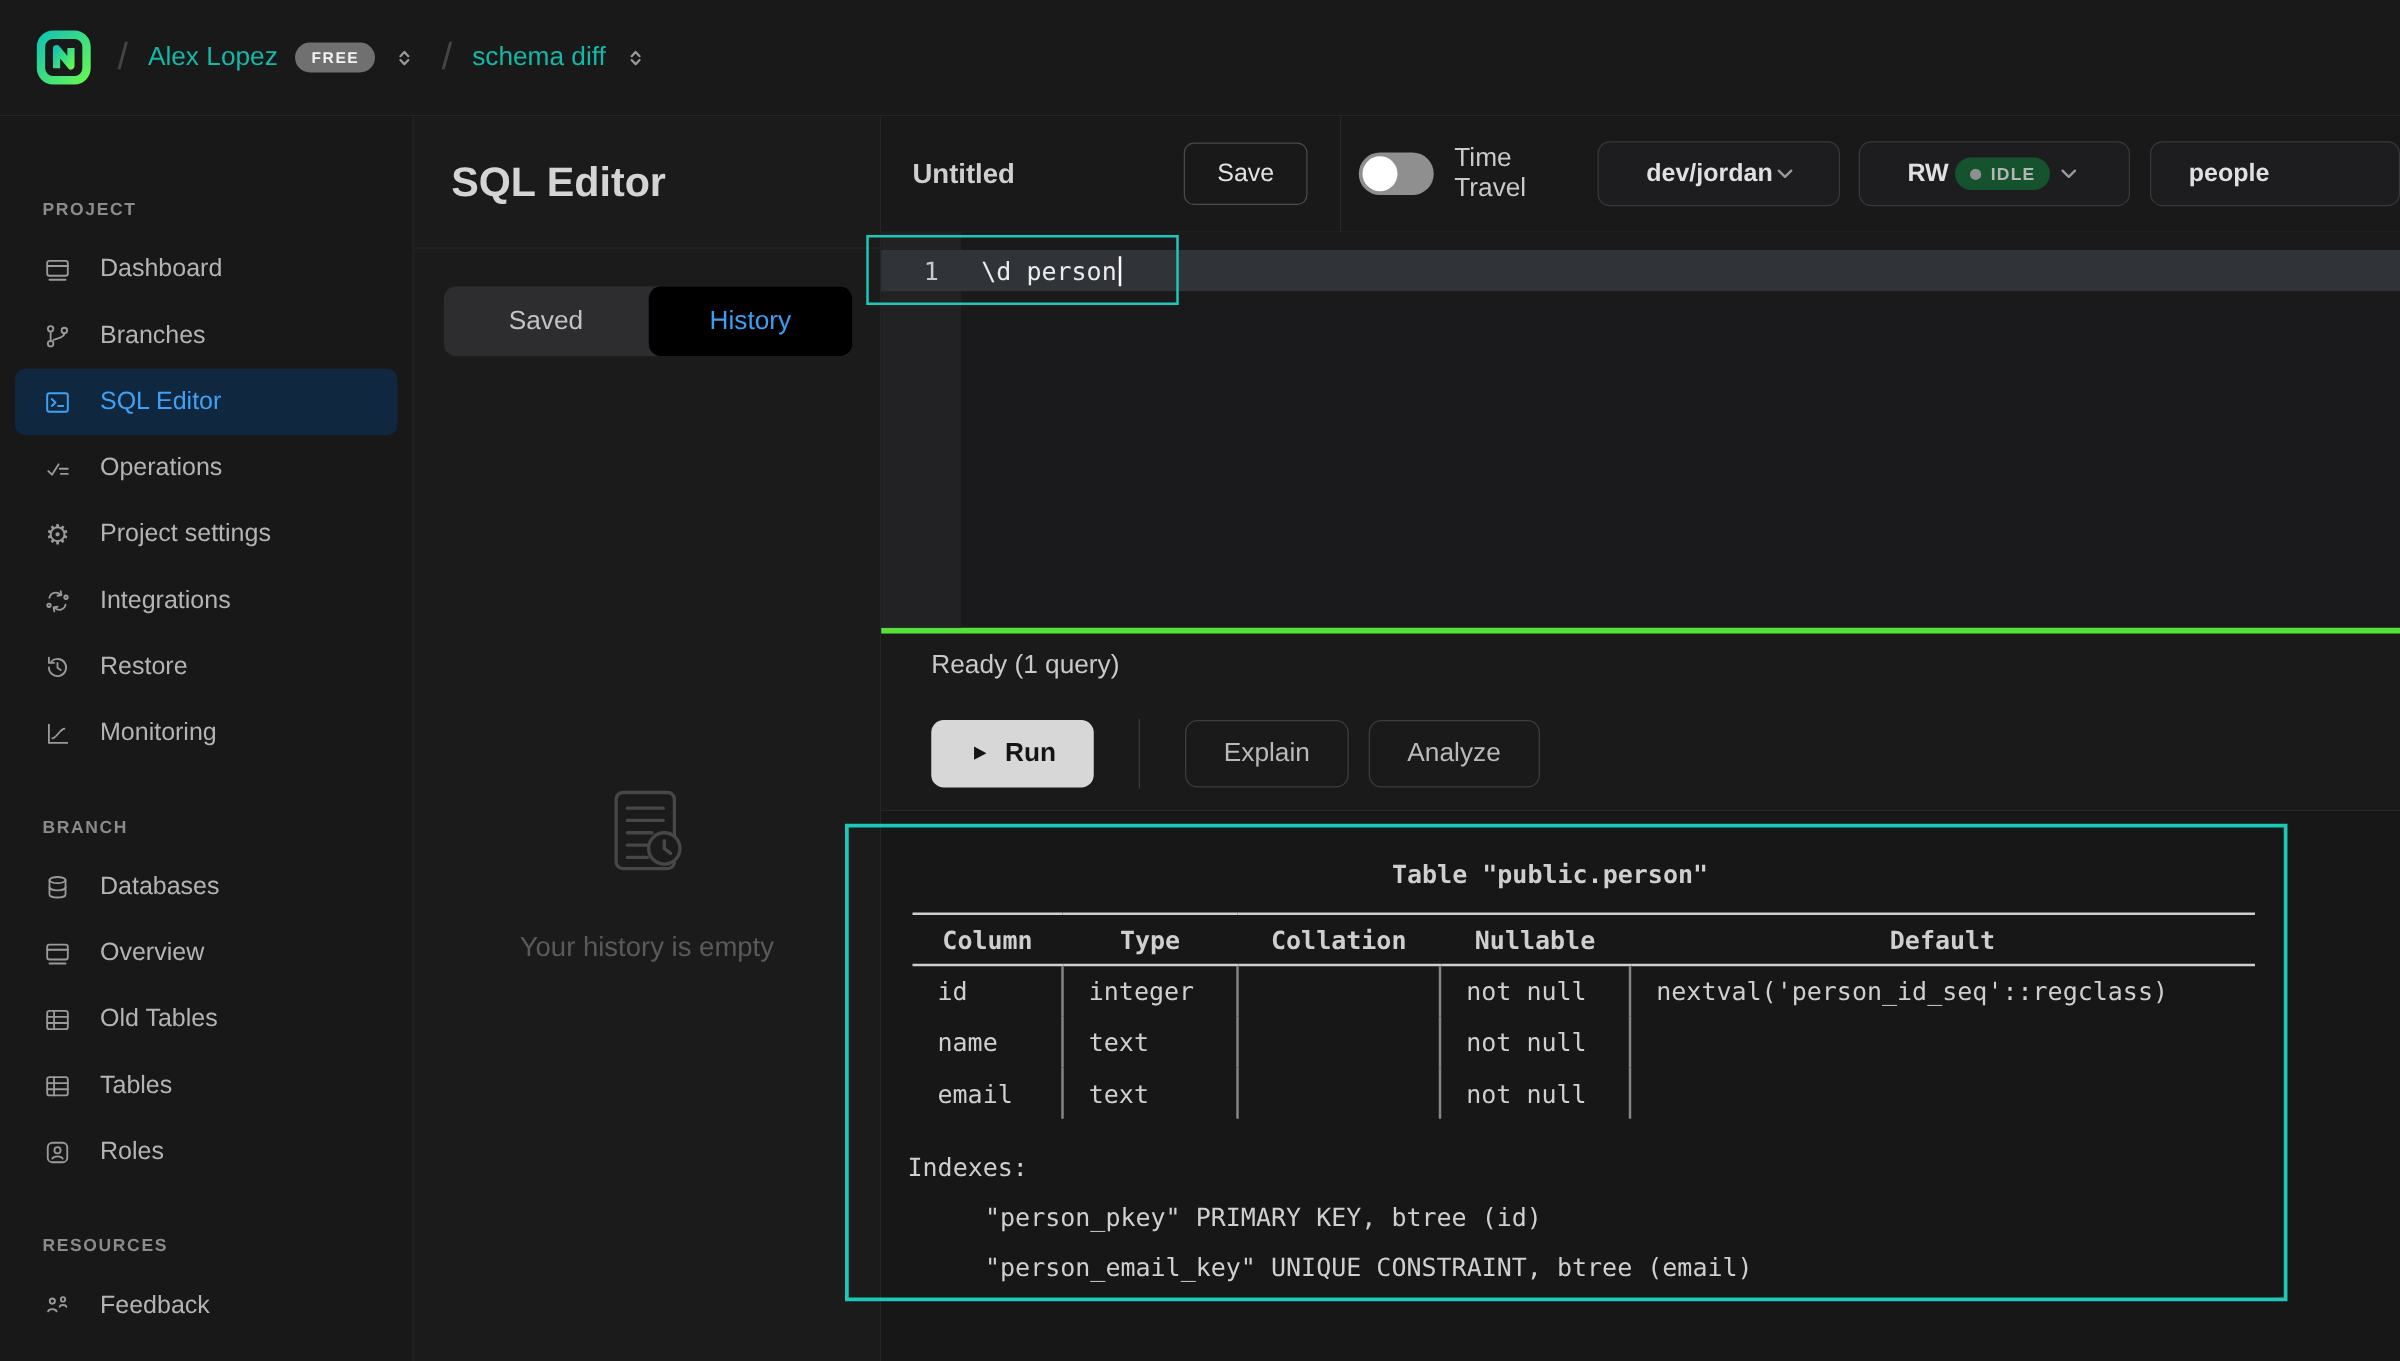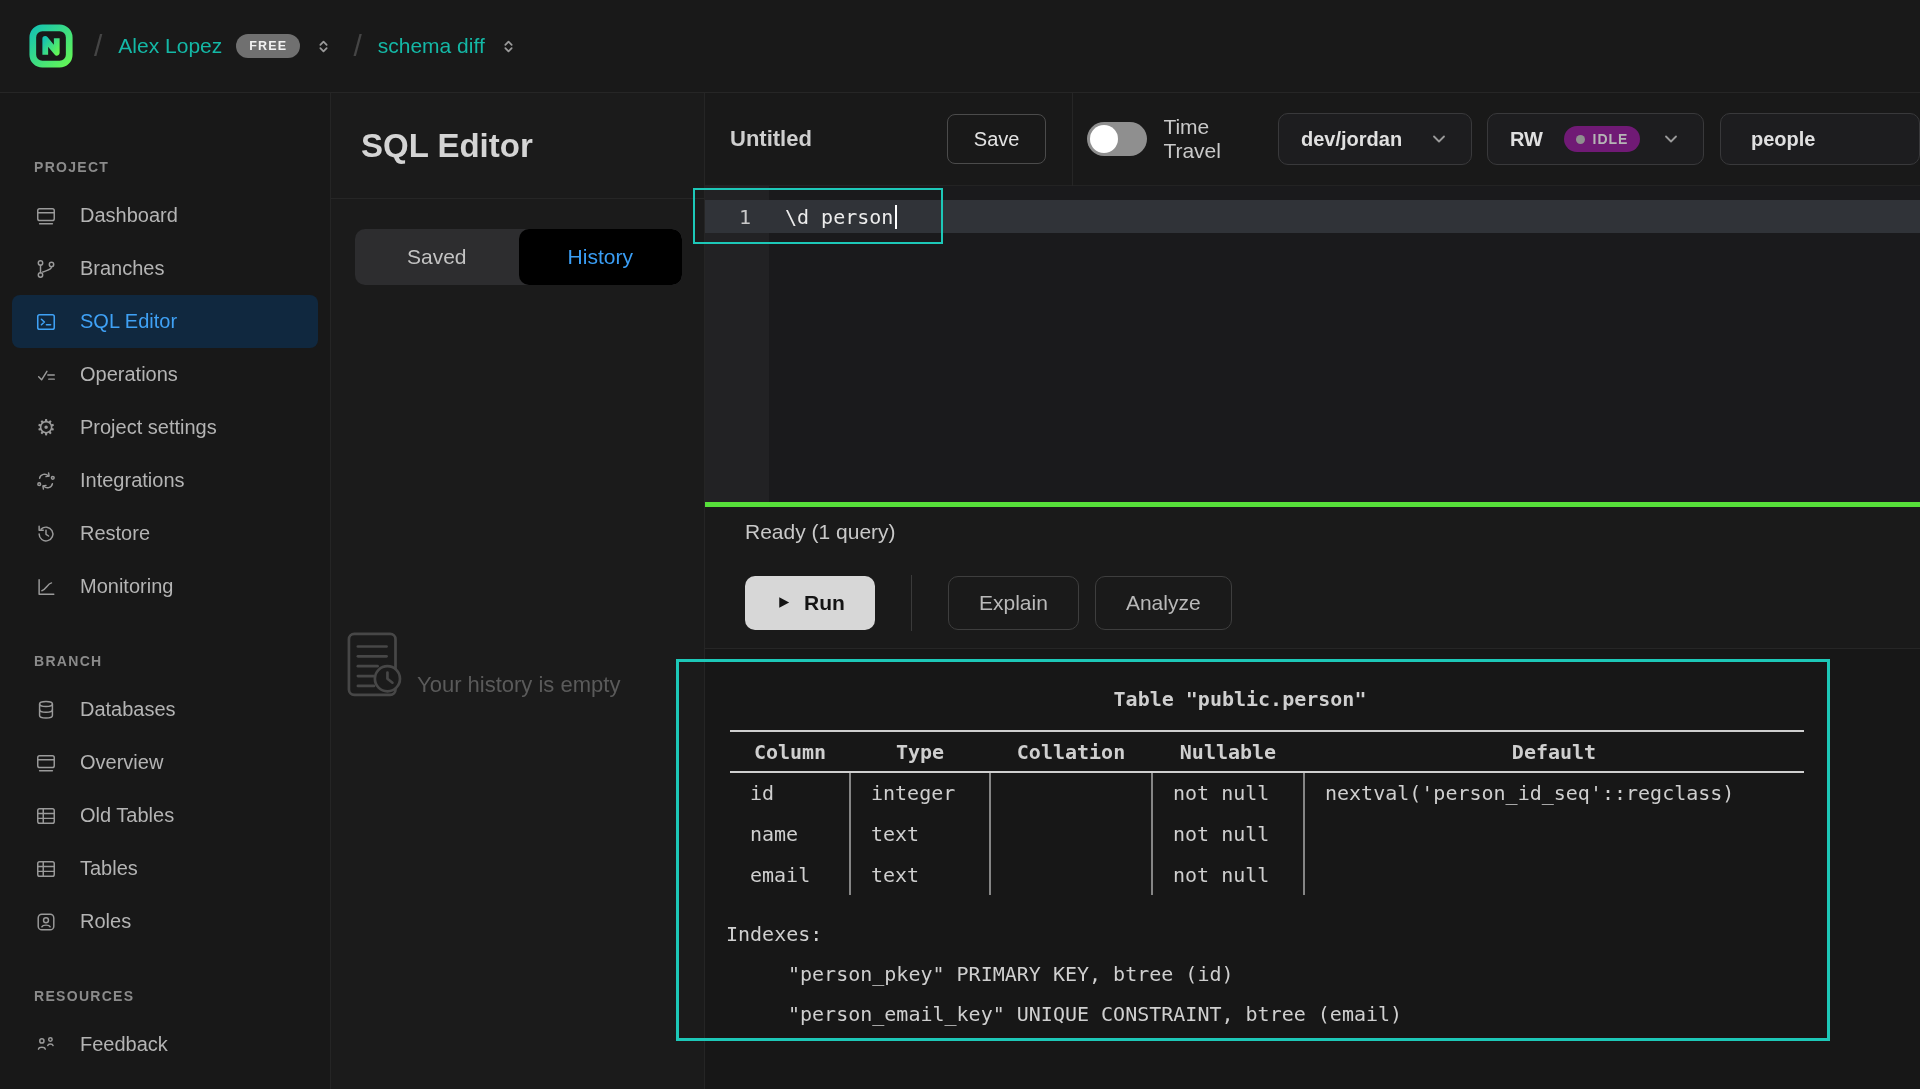--- a/index.html
+++ b/index.html
@@ -32,44 +32,44 @@
 
   
   .history-panel{ position:absolute; left:330px; top:93px; width:375px; height:996px; background:#1b1b1b;
                   border-left:1px solid #252525; border-right:1px solid #252525; }
   .panel-head{ height:106px; border-bottom:1px solid #262626; display:flex; align-items:center; padding-left:30px; }
   .panel-title{ color:#d4d4d4; font-size:33px; font-weight:700; }
   .tabs{ margin:30px 22px 0 24px; height:56px; background:#2d2d2f; border-radius:10px; display:flex; overflow:hidden; }
   .tab{ flex:1; border:none; background:transparent; color:#c3c3c3; font-size:21px; cursor:pointer;
         font-family:inherit; border-radius:10px; }
   .tab.active{ background:#000000; color:var(--accent-blue,#3a9ef5); }
-  .empty{ position:absolute; top:532px; left:0; right:0; display:flex; align-items:center; }
+  .empty{ position:absolute; top:532px; left:0; right:0; display:flex; flex-direction:column; align-items:center; }
   .empty svg{ width:86px; height:86px; color:#474747; }
   .empty-text{ margin-top:34px; color:#5a5a5a; font-size:22px; }
 
   
   .editor-col{ position:absolute; left:705px; top:93px; width:1215px; height:996px; display:flex; flex-direction:column; }
   .editor-head{ height:93px; background:#191919; border-bottom:1px solid #232323; display:flex; align-items:center;
                 padding-left:25px; flex:none; }
   .untitled{ width:255px; color:#cfcfcf; font-size:22px; font-weight:700; }
   .save-btn{ height:50px; padding:0 26px; border-radius:8px; border:1px solid #4b4b4b; background:transparent;
              color:#e3e3e3; font-size:20px; font-family:inherit; cursor:pointer; }
   .vdiv{ width:1px; height:93px; background:#262626; margin-left:26px; flex:none; }
   .toggle{ margin-left:14px; width:60px; height:34px; border-radius:17px; background:#8f8f8f; position:relative;
            cursor:pointer; flex:none; border:none; }
   .knob{ position:absolute; left:3px; top:3px; width:28px; height:28px; border-radius:50%; background:#ffffff; }
   .tt-label{ margin-left:16px; color:#c9c9c9; font-size:21px; }
   .select{ height:52px; border-radius:10px; border:1px solid #39393b; background:#1d1d1f; display:flex;
-           align-items:center; justify-content:space-between; padding:0 22px; color:#e0e0e0; font-size:20px;
+           align-items:center; justify-content:space-between; padding:0 38px; color:#e0e0e0; font-size:20px;
            font-weight:700; font-family:inherit; cursor:pointer; flex:none; }
   .select .chev{ color:#9a9a9a; display:flex; }
   .sel-branch{ margin-left:22px; width:194px; }
   .sel-endpoint{ margin-left:15px; width:217px; }
   .sel-db{ margin-left:16px; width:200px; justify-content:flex-start; padding-left:30px; }
-  .pill-idle{ background:#701a75; border-radius:999px; padding:5px 12px; display:flex; align-items:center; gap:8px; }
+  .pill-idle{ background:#14532d; border-radius:999px; padding:5px 12px; display:flex; align-items:center; gap:8px; }
   .idle-dot{ width:9px; height:9px; border-radius:50%; background:#8f8f8f; }
   .idle-text{ color:#b5b5b5; font-size:14px; font-weight:700; letter-spacing:1px; }
 
   .code-area{ height:316px; background:#1a1a1c; position:relative; flex:none; cursor:text; }
   .gutter{ position:absolute; left:0; top:0; bottom:0; width:64px; background:#222224; }
   .code-line{ position:absolute; left:0; top:14px; height:33px; width:100%; background:#303338;
               display:flex; align-items:center; font-family:"DejaVu Sans Mono",monospace; font-size:20px; }
   .lineno{ width:64px; text-align:right; padding-right:18px; color:#c9c9c9; flex:none; }
   .codetext{ margin-left:16px; color:#ececec; white-space:pre; }
   .cursor{ display:inline-block; width:2px; height:24px; background:#ffffff; margin-left:2px; vertical-align:middle; }

